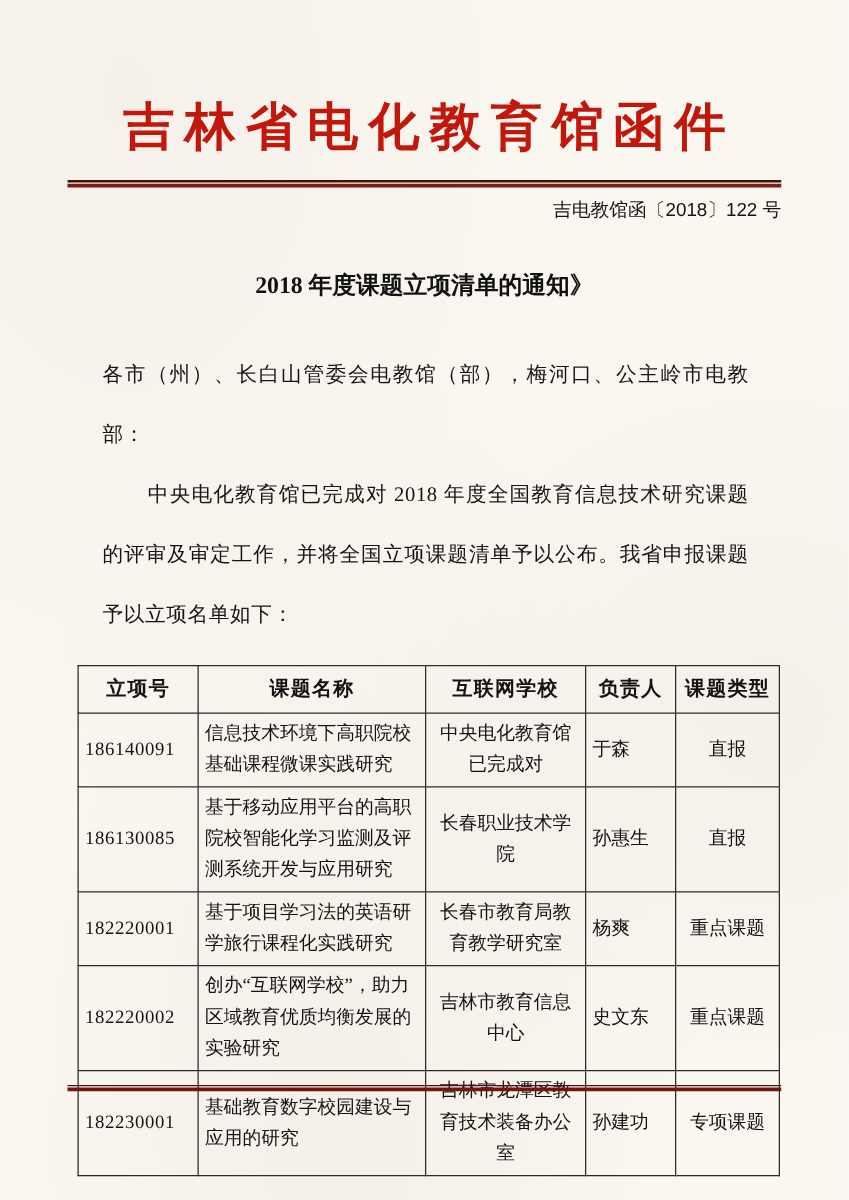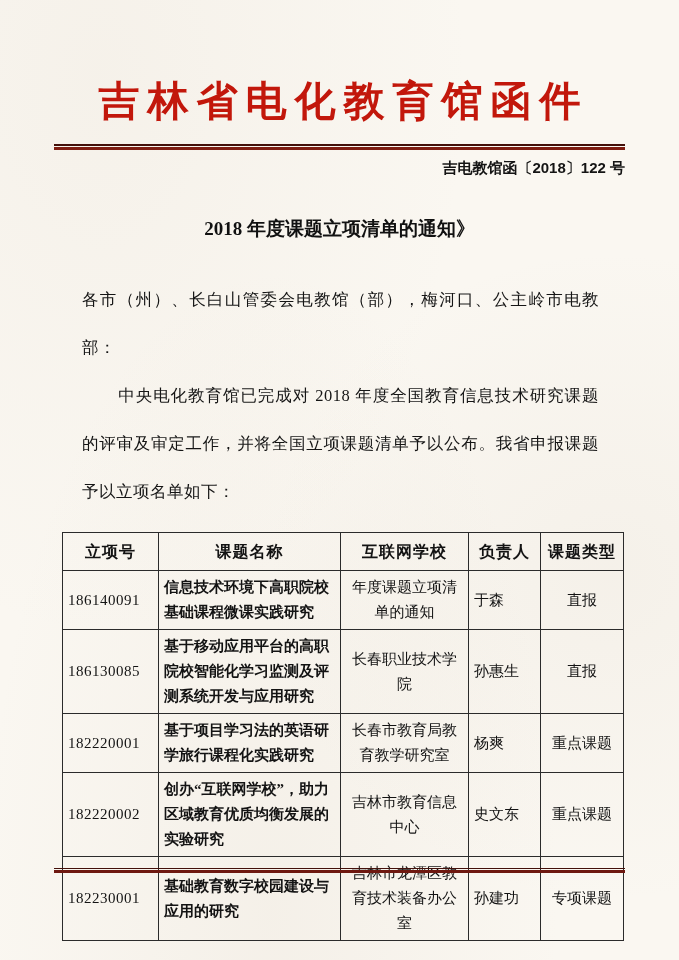--- a/index.html
+++ b/index.html
@@ -32,21 +32,21 @@
   .red-rule {
     margin: 18px 54px 0 54px;
     height: 6px;
     border-top: 2px solid #43100a;
     border-bottom: 3px solid #7e1d12;
   }
   .doc-number {
     margin: 9px 54px 0 54px;
     text-align: right;
     font-family: "Liberation Sans", "DejaVu Sans", sans-serif;
-    font-weight: bold;
+    font-weight: normal;
     font-size: 15px;
     color: #141414;
   }
   .subject {
     margin-top: 28px;
     text-align: center;
     font-weight: bold;
     font-size: 19px;
     line-height: 46px;
     color: #111;
@@ -78,21 +78,21 @@
     overflow: hidden;
   }
   table.grid th {
     font-size: 16px;
     font-weight: bold;
     text-align: center;
     height: 38px;
     letter-spacing: 1px;
   }
   td.c-num   { letter-spacing: 0.5px; }
-  td.c-title { text-align: left; font-weight: bold; }
+  td.c-title { text-align: left; }
   td.c-org   { text-align: center; }
   td.c-person{ text-align: left; }
   td.c-type  { text-align: center; }
   tbody tr:nth-child(1) { height: 56px; }
   tbody tr:nth-child(2) { height: 80px; }
   tbody tr:nth-child(3) { height: 54px; }
   tbody tr:nth-child(4) { height: 80px; }
   tbody tr:nth-child(5) { height: 54px; }
   .bottom-rule {
     position: absolute;
@@ -139,21 +139,21 @@
         <th>互联网学校</th>
         <th>负责人</th>
         <th>课题类型</th>
       </tr>
     </thead>
     <tbody>
 
     <tr style="">
         <td class="c-num">186140091</td>
         <td class="c-title">信息技术环境下高职院校基础课程微课实践研究</td>
-        <td class="c-org">年度课题立项清单的通知</td>
+        <td class="c-org">中央电化教育馆已完成对</td>
         <td class="c-person">于森</td>
         <td class="c-type">直报</td>
       </tr>
         <tr style="">
         <td class="c-num">186130085</td>
         <td class="c-title">基于移动应用平台的高职院校智能化学习监测及评测系统开发与应用研究</td>
         <td class="c-org">长春职业技术学院</td>
         <td class="c-person">孙惠生</td>
         <td class="c-type">直报</td>
       </tr>

